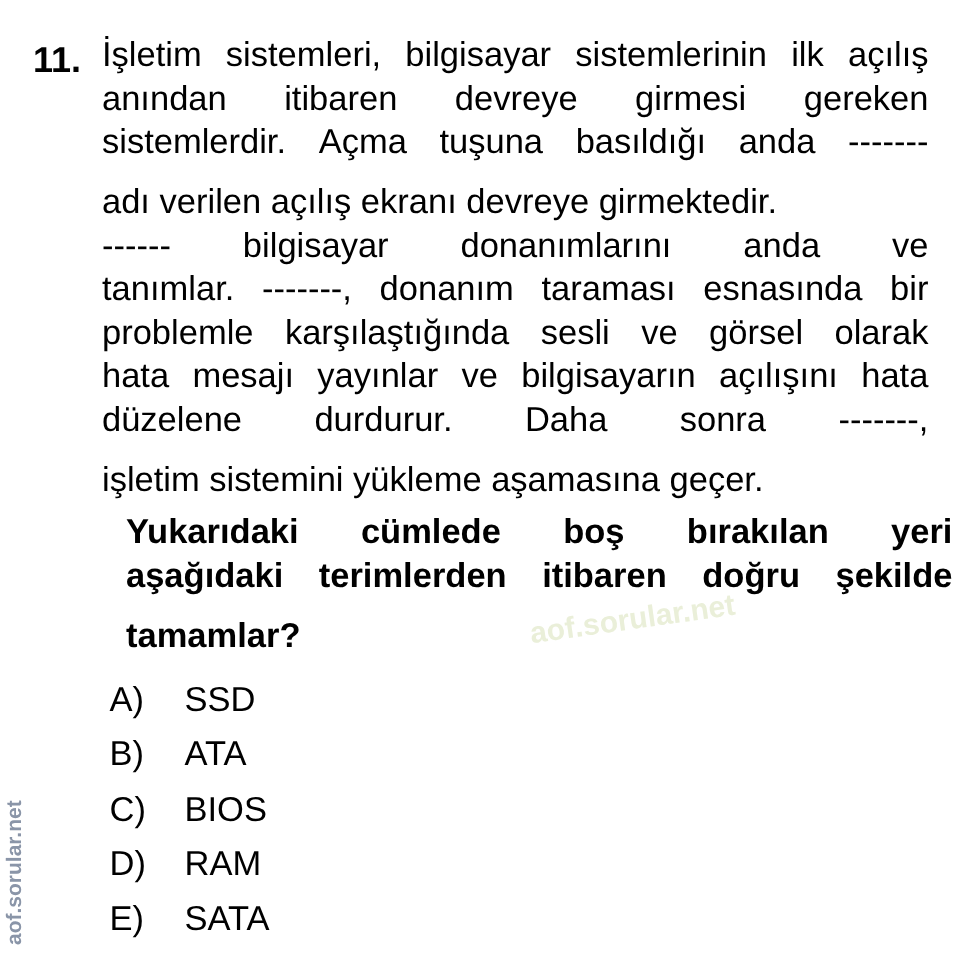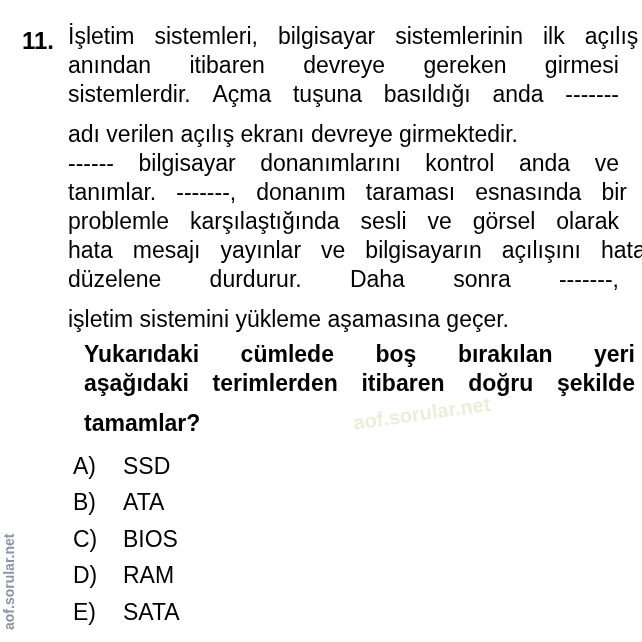--- a/index.html
+++ b/index.html
@@ -29,21 +29,20 @@
     top: 22px;
     width: 551px;
   }
   .line {
     display: flex;
     justify-content: space-between;
     font-size: 23px;
     line-height: 29px;
     height: 29px;
     white-space: nowrap;
-    gap: 20px;
   }
   .line.last {
     justify-content: flex-start;
     margin-top: 11px;
   }
   .prompt {
     position: absolute;
     left: 84px;
     top: 340px;
     width: 551px;
@@ -102,39 +101,38 @@
     <span>sistemleri,</span>
     <span>bilgisayar</span>
     <span>sistemlerinin</span>
     <span>ilk</span>
     <span>açılış</span>
   </div>
   <div class="line">
     <span>anından</span>
     <span>itibaren</span>
     <span>devreye</span>
+    <span>girmesi</span>
     <span>gereken</span>
-    <span>girmesi</span>
   </div>
   <div class="line">
     <span>sistemlerdir.</span>
     <span>Açma</span>
     <span>tuşuna</span>
     <span>basıldığı</span>
     <span>anda</span>
     <span>-------</span>
   </div>
   <div class="line last">
     <span>adı verilen açılış ekranı devreye girmektedir.</span>
   </div>
   <div class="line">
     <span>------</span>
     <span>bilgisayar</span>
     <span>donanımlarını</span>
-    <span>kontrol</span>
     <span>anda</span>
     <span>ve</span>
   </div>
   <div class="line">
     <span>tanımlar.</span>
     <span>-------,</span>
     <span>donanım</span>
     <span>taraması</span>
     <span>esnasında</span>
     <span>bir</span>

